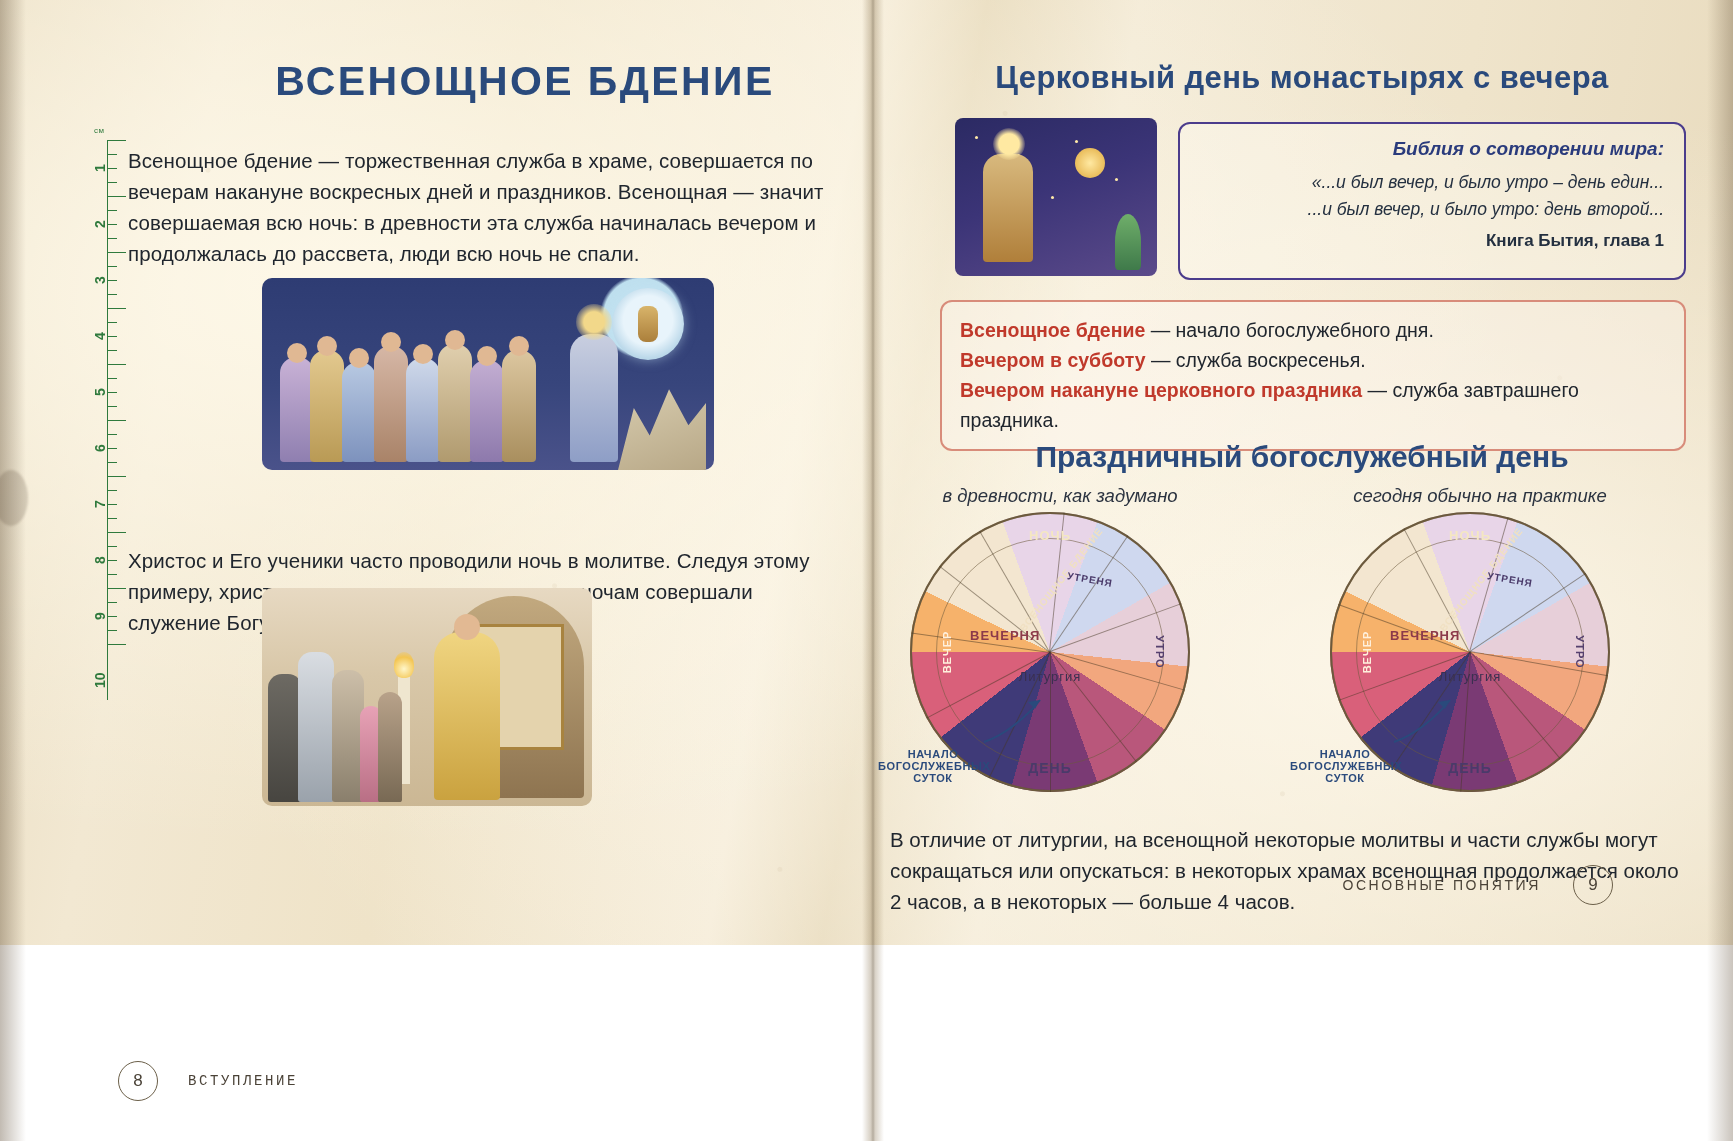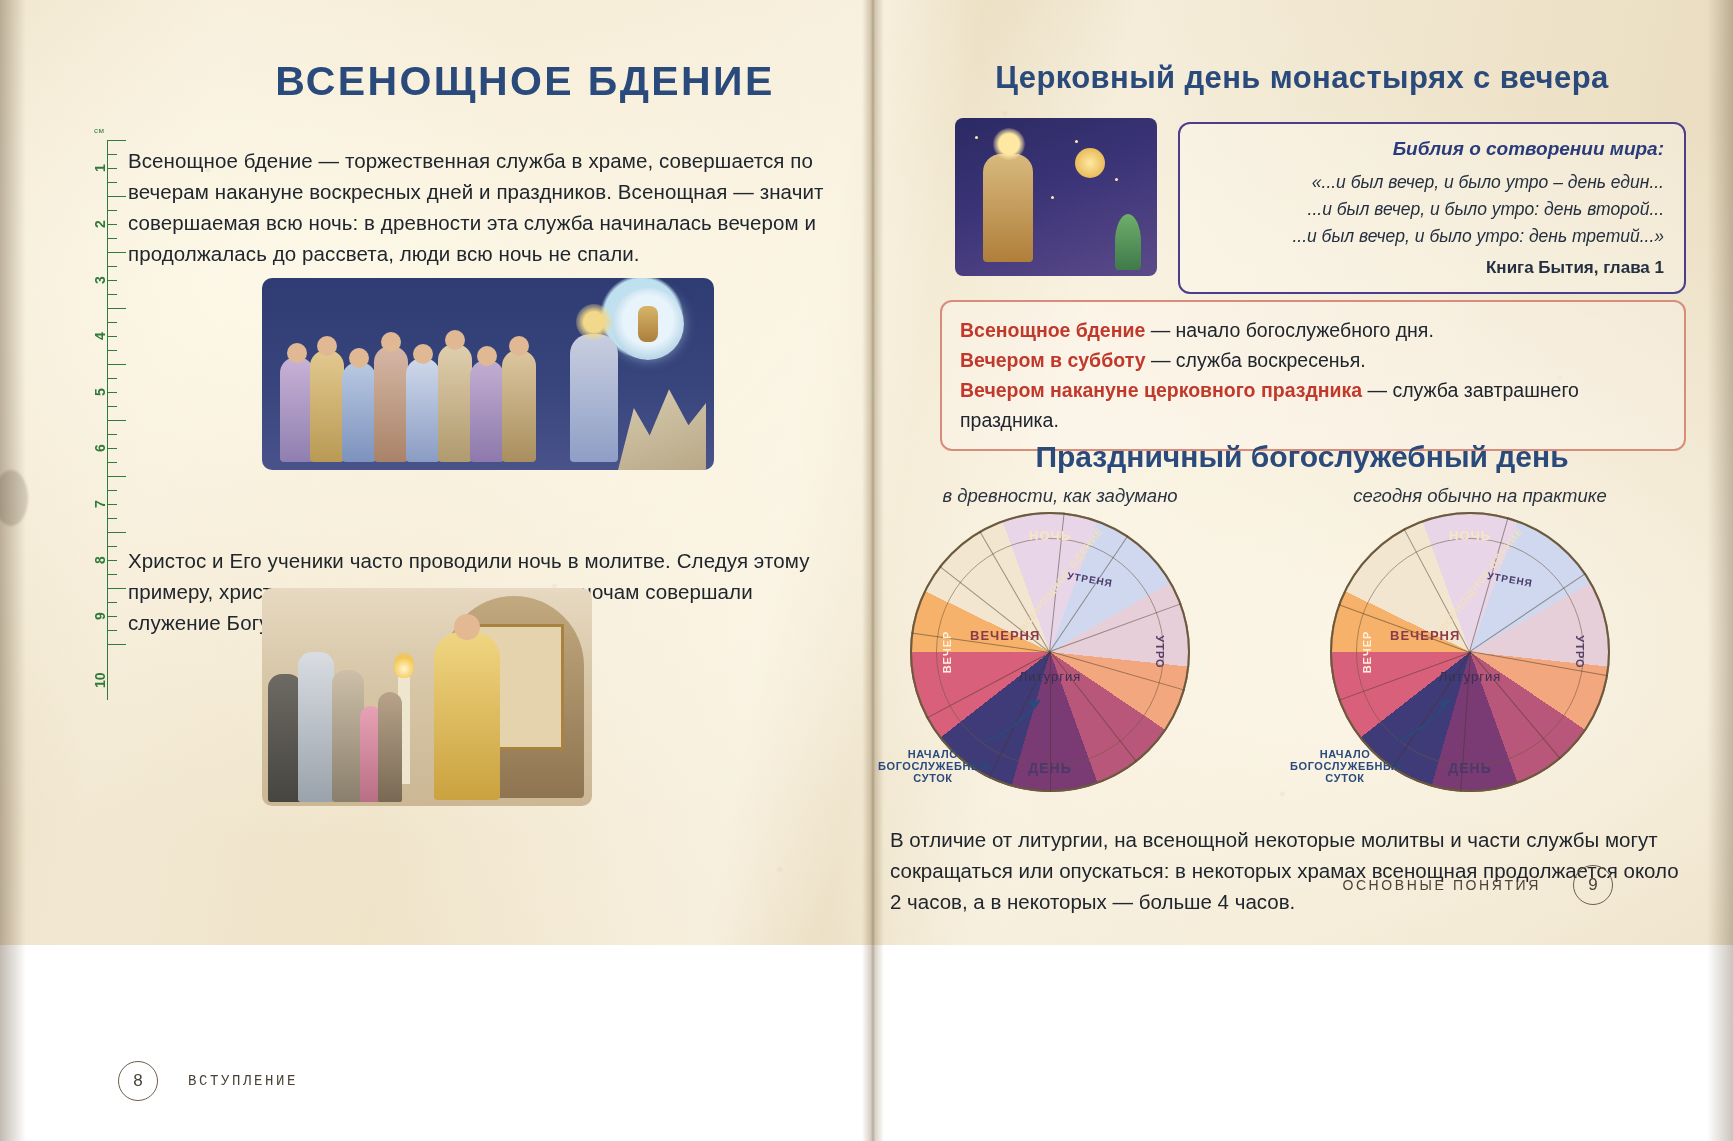--- a/index.html
+++ b/index.html
@@ -343,21 +343,20 @@
     <div class="figure">
         <span class="halo"></span>
       </div>
     <div class="tree"></div>
   </div>
 
   <div class="quote-box">
     <div class="qt">Библия о сотворении мира:</div>
     <div class="ql">«...и был вечер, и было утро – день един...</div>
     <div class="ql">...и был вечер, и было утро: день второй...</div>
-    <div class="ql">...и был вечер, и было утро: день третий...»</div>
     <div class="qs">Книга Бытия, глава 1</div>
   </div>
 
   <div class="red-box">
     <div><b>Всенощное бдение</b><span> — начало богослужебного дня.</span></div>
     <div><b>Вечером в субботу</b><span> — служба воскресенья.</span></div>
     <div><b>Вечером накануне церковного праздника</b><span> — служба завтрашнего праздника.</span></div>
   </div>
 
   <div class="h3">Праздничный богослужебный день</div>

